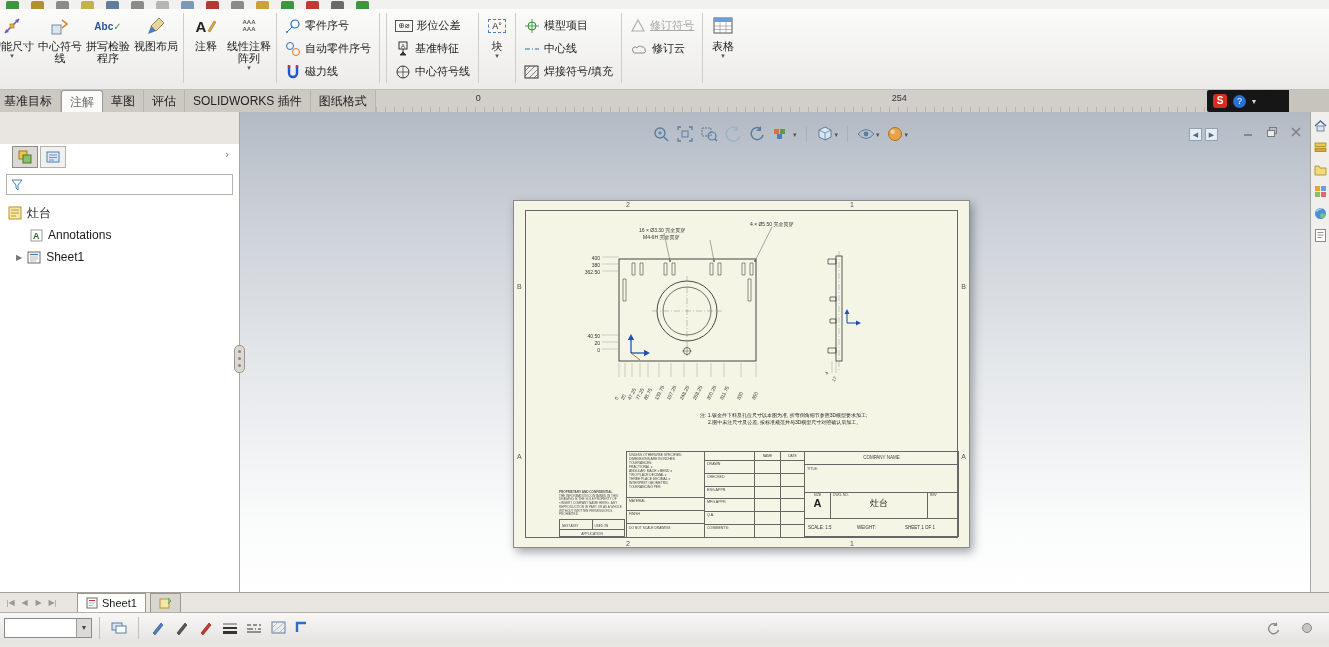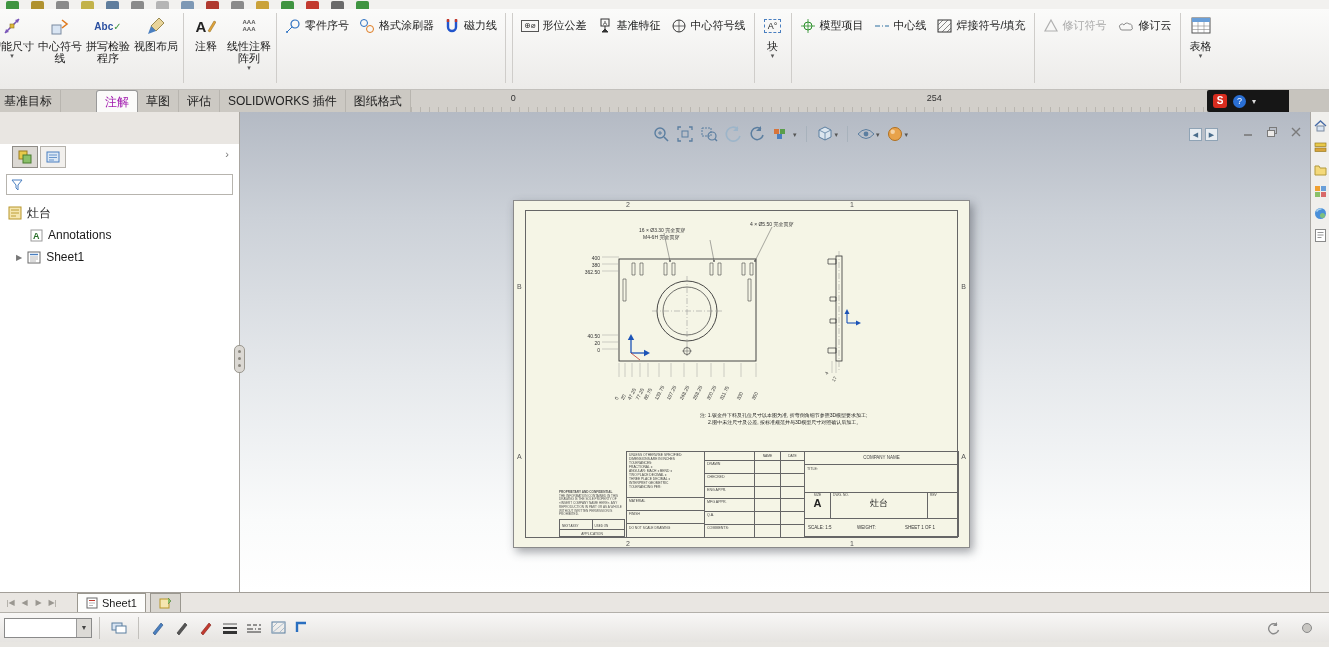--- a/index.html
+++ b/index.html
@@ -8,28 +8,28 @@
 .abs{position:absolute;}
 
 .qat{position:absolute;left:0;top:0;width:1329px;height:9px;background:#f2f1ef;overflow:hidden;white-space:nowrap;}
 .qi{display:inline-block;width:13px;height:13px;margin:1px 6px 0 6px;border-radius:2px;vertical-align:top;}
 
 .ribbon{position:absolute;left:0;top:9px;width:1329px;height:81px;background:linear-gradient(#fbfbfa,#ecebe9);border-bottom:1px solid #c2c0bc;display:flex;align-items:flex-start;overflow:hidden;}
 .rbtn-lg{width:48px;margin-top:3px;text-align:center;cursor:default;}
 .rbtn-lg .ric{height:28px;display:flex;align-items:center;justify-content:center;}
 .rbtn-lg .rlb{font-size:11px;line-height:12px;color:#1a1a1a;}
 .caret{font-size:7px;color:#555;line-height:7px;display:block;}
-.rcol{display:flex;padding-top:5px;}
+.rcol{display:flex;flex-direction:column;padding-top:5px;}
 .rbtn-sm{display:flex;align-items:center;gap:4px;height:23px;padding:0 5px;font-size:11px;white-space:nowrap;}
 .rsep{width:1px;height:70px;background:#cfcdca;margin:4px 3px 0 3px;}
-.disabled{color:#a8a8a8;}
+.disabled{color:#a8a8a8;text-decoration:underline;}
 
 .tabrow{position:absolute;left:0;top:90px;width:1329px;height:22px;background:#ccc9c3;display:flex;align-items:stretch;}
 .tab{padding:3px 8px 0 8px;font-size:12px;color:#222;border-right:1px solid #b8b5af;white-space:nowrap;}
-.tab.active{background:#fbfbfa;color:#a21caf;border:1px solid #999;border-bottom:none;border-radius:3px 3px 0 0;margin-left:35px;}
+.tab.active{background:#fbfbfa;color:#737373;border:1px solid #999;border-bottom:none;border-radius:3px 3px 0 0;}
 .ruler{flex:1;position:relative;background:#d2cfca;background-image:repeating-linear-gradient(to right,#b9b6b0 0,#b9b6b0 1px,transparent 1px,transparent 9px);background-size:100% 5px;background-position:0 100%;background-repeat:no-repeat;}
 .rnum{position:absolute;top:3px;font-size:9px;color:#333;}
 .dock{width:82px;height:22px;background:#161616;display:flex;align-items:center;gap:6px;padding:0 6px;border-radius:2px 0 0 2px;}
 .ime{width:14px;height:14px;background:#d82c1e;color:#fff;font-weight:bold;font-size:10px;text-align:center;line-height:14px;border-radius:3px;}
 .help{width:13px;height:13px;background:#2a6fd4;color:#fff;font-size:9px;text-align:center;line-height:13px;border-radius:50%;}
 .dockcaret{color:#ddd;font-size:8px;}
 .dock-tail{width:40px;background:#c7c4be;}
 
 .main{position:absolute;left:0;top:112px;width:1329px;height:480px;}
 .canvas{position:absolute;left:240px;top:0;right:19px;bottom:0;background:linear-gradient(to bottom,#b4bac4 0,#ccd1d8 22%,#e6e9ec 55%,#fafbfb 85%,#ffffff 100%);overflow:hidden;}
@@ -168,21 +168,21 @@
         </span>
         <span>零件序号</span>
       </div>
     <div class="rbtn-sm">
         <span>
           <svg width="16" height="16">
             <circle cx="5" cy="5" r="3.5" fill="none" stroke="#2a6fc0"></circle>
             <circle cx="11" cy="11" r="3.5" fill="none" stroke="#df7a1e"></circle>
           </svg>
         </span>
-        <span>格式涂刷器</span>
+        <span>自动零件序号</span>
       </div>
     <div class="rbtn-sm">
         <span>
           <svg width="16" height="16">
             <path d="M4 2v7a4 4 0 0 0 8 0V2" fill="none" stroke="#2255cc" stroke-width="2.4"></path>
             <rect x="2.8" y="1" width="2.4" height="3" fill="#c23a2f"></rect>
             <rect x="10.8" y="1" width="2.4" height="3" fill="#c23a2f"></rect>
           </svg>
         </span>
         <span>磁力线</span>

